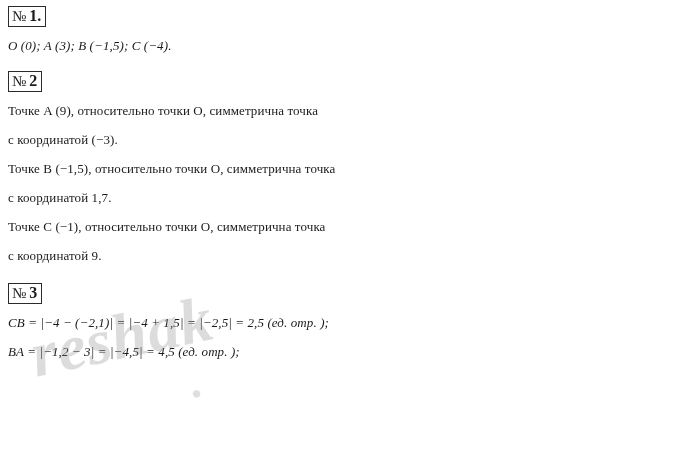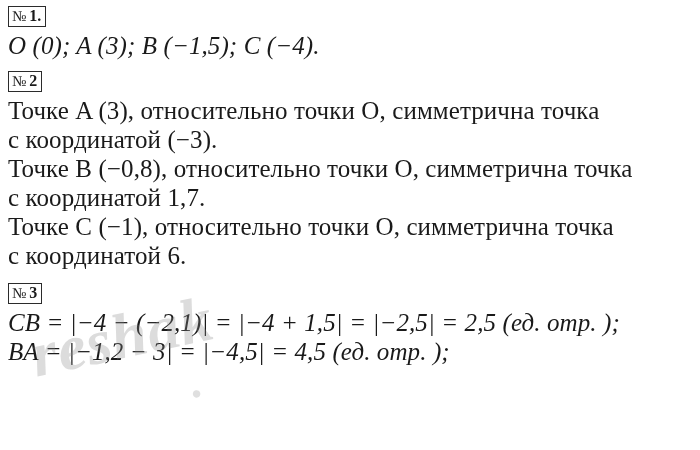--- a/index.html
+++ b/index.html
@@ -36,21 +36,21 @@
     font-weight: bold;
     font-size: 16px;
   }
   .tag-row {
     margin: 0 0 6px 0;
     height: 20px;
   }
   .tag-row.second { margin-top: 12px; }
   .tag-row.third { margin-top: 14px; }
   .line {
-    font-size: 25px;
+    font-size: 13px;
     line-height: 27px;
     margin: 0 0 2px 0;
     white-space: nowrap;
     letter-spacing: 0.1px;
   }
   .math {
     font-style: italic;
   }
   .watermark {
     position: absolute;
@@ -91,26 +91,26 @@
     <div class="tag-row">
       <span class="task-tag"><span>№</span> <span class="num">1.</span></span>
     </div>
     <div class="line math">O (0);   A (3);   B (−1,5);   C (−4).</div>
   </div>
 
   <div class="block">
     <div class="tag-row second">
       <span class="task-tag"><span>№</span> <span class="num">2</span></span>
     </div>
-    <div class="line">Точке A (3), относительно точки O, симметрична точка</div>
+    <div class="line">Точке A (9), относительно точки O, симметрична точка</div>
     <div class="line">с координатой (−3).</div>
-    <div class="line">Точке B (−0,8), относительно точки O, симметрична точка</div>
+    <div class="line">Точке B (−1,5), относительно точки O, симметрична точка</div>
     <div class="line">с координатой 1,7.</div>
     <div class="line">Точке C (−1), относительно точки O, симметрична точка</div>
-    <div class="line">с координатой 6.</div>
+    <div class="line">с координатой 9.</div>
   </div>
 
   <div class="block">
     <div class="tag-row third">
       <span class="task-tag"><span>№</span> <span class="num">3</span></span>
     </div>
     <div class="line math">CB = |−4 − (−2,1)| = |−4 + 1,5| = |−2,5| = 2,5 (ед. отр. );</div>
     <div class="line math">BA = |−1,2 − 3| = |−4,5| = 4,5 (ед. отр. );</div>
   </div>
 

